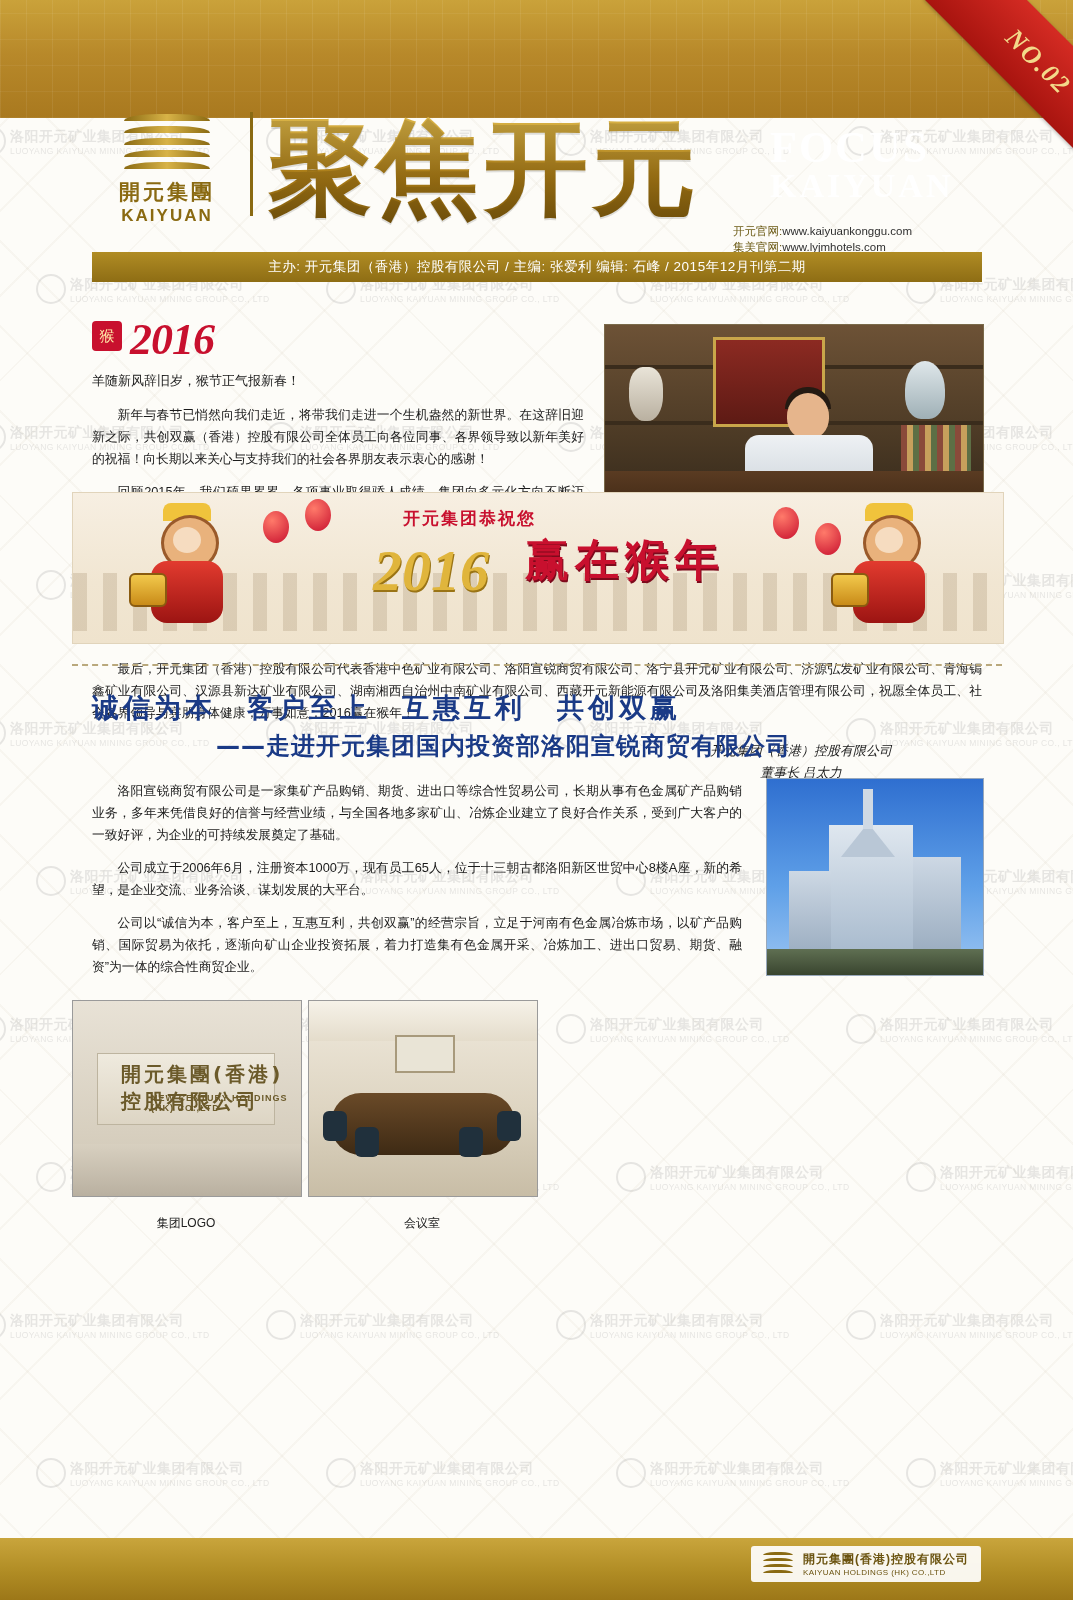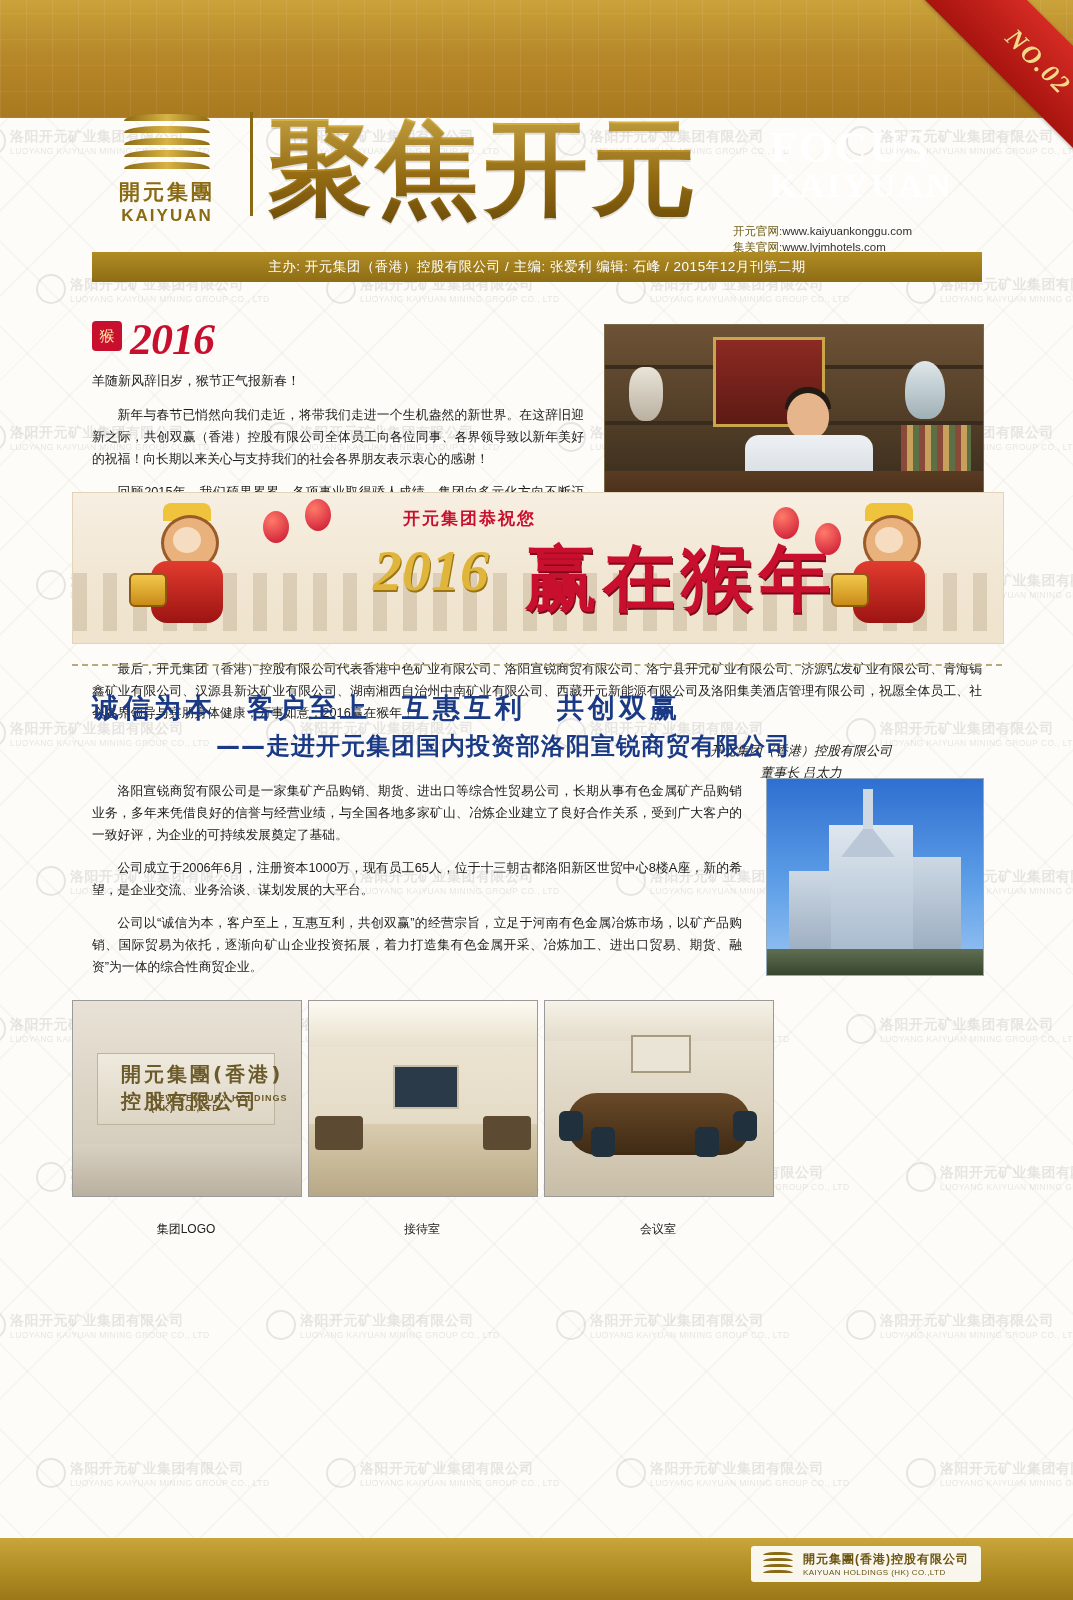--- a/index.html
+++ b/index.html
@@ -139,21 +139,21 @@
     background:linear-gradient(180deg,#f7efe2 0%,#f1e6d2 60%,#efe3cd 100%);
     border:1px solid #e1d4bb;
   }
   .bn-city{position:absolute;left:0;right:0;bottom:12px;height:58px;
     background:repeating-linear-gradient(90deg,rgba(180,160,130,.35) 0 14px,rgba(0,0,0,0) 14px 30px);}
   .bn-2016{
     position:absolute;left:300px;top:44px;font-size:58px;font-weight:bold;font-family:"Liberation Serif",serif;
     font-style:italic;color:#e0b53c;text-shadow:1px 2px 0 #9a7415;
   }
   .bn-cn{
-    position:absolute;left:452px;top:38px;font-size:72px;font-weight:bold;color:#c8102e;
+    position:absolute;left:452px;top:38px;font-size:44px;font-weight:bold;color:#c8102e;
     letter-spacing:6px;font-family:"DejaVu Sans",sans-serif;text-shadow:1px 2px 0 #7d0a1c;
   }
   .bn-top{position:absolute;left:330px;top:14px;font-size:17px;color:#c8102e;font-weight:bold;letter-spacing:2px;}
   .bn-lantern{position:absolute;width:26px;height:32px;border-radius:50%;background:radial-gradient(circle at 35% 30%,#ff7a6a,#c8102e);}
   .bn-monkey{position:absolute;bottom:16px;width:108px;height:112px;}
   .mk-head{position:absolute;left:28px;top:0;width:52px;height:50px;border-radius:50%;background:#e9b27c;border:3px solid #9a5a2a;}
   .mk-face{position:absolute;left:40px;top:12px;width:28px;height:26px;border-radius:50%;background:#f6dcc0;}
   .mk-body{position:absolute;left:18px;top:46px;width:72px;height:62px;border-radius:16px;background:linear-gradient(180deg,#e23b2f,#9c1412);}
   .mk-hat{position:absolute;left:30px;top:-12px;width:48px;height:18px;border-radius:8px 8px 0 0;background:#f0c33c;}
   .mk-drum{position:absolute;left:-4px;top:58px;width:34px;height:30px;border-radius:6px;background:linear-gradient(180deg,#f2c94c,#c98b18);border:2px solid #8a5b10;}
@@ -174,21 +174,21 @@
     background:linear-gradient(180deg,#2f6fd0 0%,#5fa0e8 55%,#9dc6f2 100%);
   }
   .tw-b{position:absolute;bottom:0;background:linear-gradient(180deg,#dfe7ef,#9fb3c8);}
   .tw-spire{position:absolute;left:96px;top:10px;width:10px;height:40px;background:#cfd9e4;}
   .tw-roof{position:absolute;left:74px;top:44px;width:54px;height:34px;background:#b9c7d6;clip-path:polygon(50% 0,100% 100%,0 100%);}
   .tw-ground{position:absolute;left:0;right:0;bottom:0;height:26px;background:linear-gradient(180deg,#5f6f52,#39452f);}
 
   .gallery{position:absolute;left:72px;top:1000px;width:930px;display:flex;gap:8px;}
   .gcell{width:228px;}
   .gimg{width:228px;height:195px;border:1px solid #9a9a9a;overflow:hidden;position:relative;}
-  .gcap{text-align:center;font-size:12px;color:#222;margin-top:24px;}
+  .gcap{text-align:center;font-size:12px;color:#222;margin-top:18px;}
 
   .g1{background:linear-gradient(180deg,#e8e2d6,#cfc6b4);}
   .g1-plate{position:absolute;left:24px;top:52px;width:176px;height:70px;background:linear-gradient(180deg,#efeade,#ddd5c4);border:1px solid #bdb49f;}
   .g1-cn{position:absolute;left:48px;top:60px;font-size:20px;font-weight:bold;color:#6b5a2a;letter-spacing:3px;font-family:"DejaVu Sans",sans-serif;}
   .g1-en{position:absolute;left:40px;top:92px;font-size:9px;font-weight:bold;color:#6b5a2a;letter-spacing:1px;margin-left:38px;}
   .g1-floor{position:absolute;left:0;right:0;bottom:0;height:52px;background:linear-gradient(180deg,#d8d0c0,#b9b0a0);}
 
   .g2{background:linear-gradient(180deg,#efe7d6 0%,#e5dcc8 60%,#cfc2a8 100%);}
   .g2-ceil{position:absolute;left:0;right:0;top:0;height:46px;background:linear-gradient(180deg,#fdfaf2,#e8e0cd);}
   .g2-tv{position:absolute;left:84px;top:64px;width:62px;height:40px;background:#2a3a49;border:2px solid #c9bfa6;}
@@ -551,30 +551,20 @@
     <div class="gcell">
       <div class="gimg g1">
         <div class="g1-plate"></div>
         <div class="g1-cn">開元集團(香港)控股有限公司</div>
         <div class="g1-en">NEW CENTURY HOLDINGS (HK) CO.,LTD</div>
         <div class="g1-floor"></div>
       </div>
       <div class="gcap">集团LOGO</div>
     </div>
     <div class="gcell">
-      <div class="gimg g2">
-        <div class="g2-ceil"></div>
-          <div class="g2-tv"></div>
-          <div class="g2-floor"></div>
-        <div class="g2-sofa"></div>
-          <div class="g2-sofa2"></div>
-      </div>
-      <div class="gcap">接待室</div>
-    </div>
-    <div class="gcell">
       <div class="gimg g3">
         <div class="g3-ceil"></div>
           <div class="g3-screen"></div>
           <div class="g3-table"></div>
         <div class="g3-chair" style="left:14px;top:110px;"></div>
         <div class="g3-chair" style="left:46px;top:126px;"></div>
         <div class="g3-chair" style="left:150px;top:126px;"></div>
         <div class="g3-chair" style="left:188px;top:110px;"></div>
       </div>
       <div class="gcap">会议室</div>

